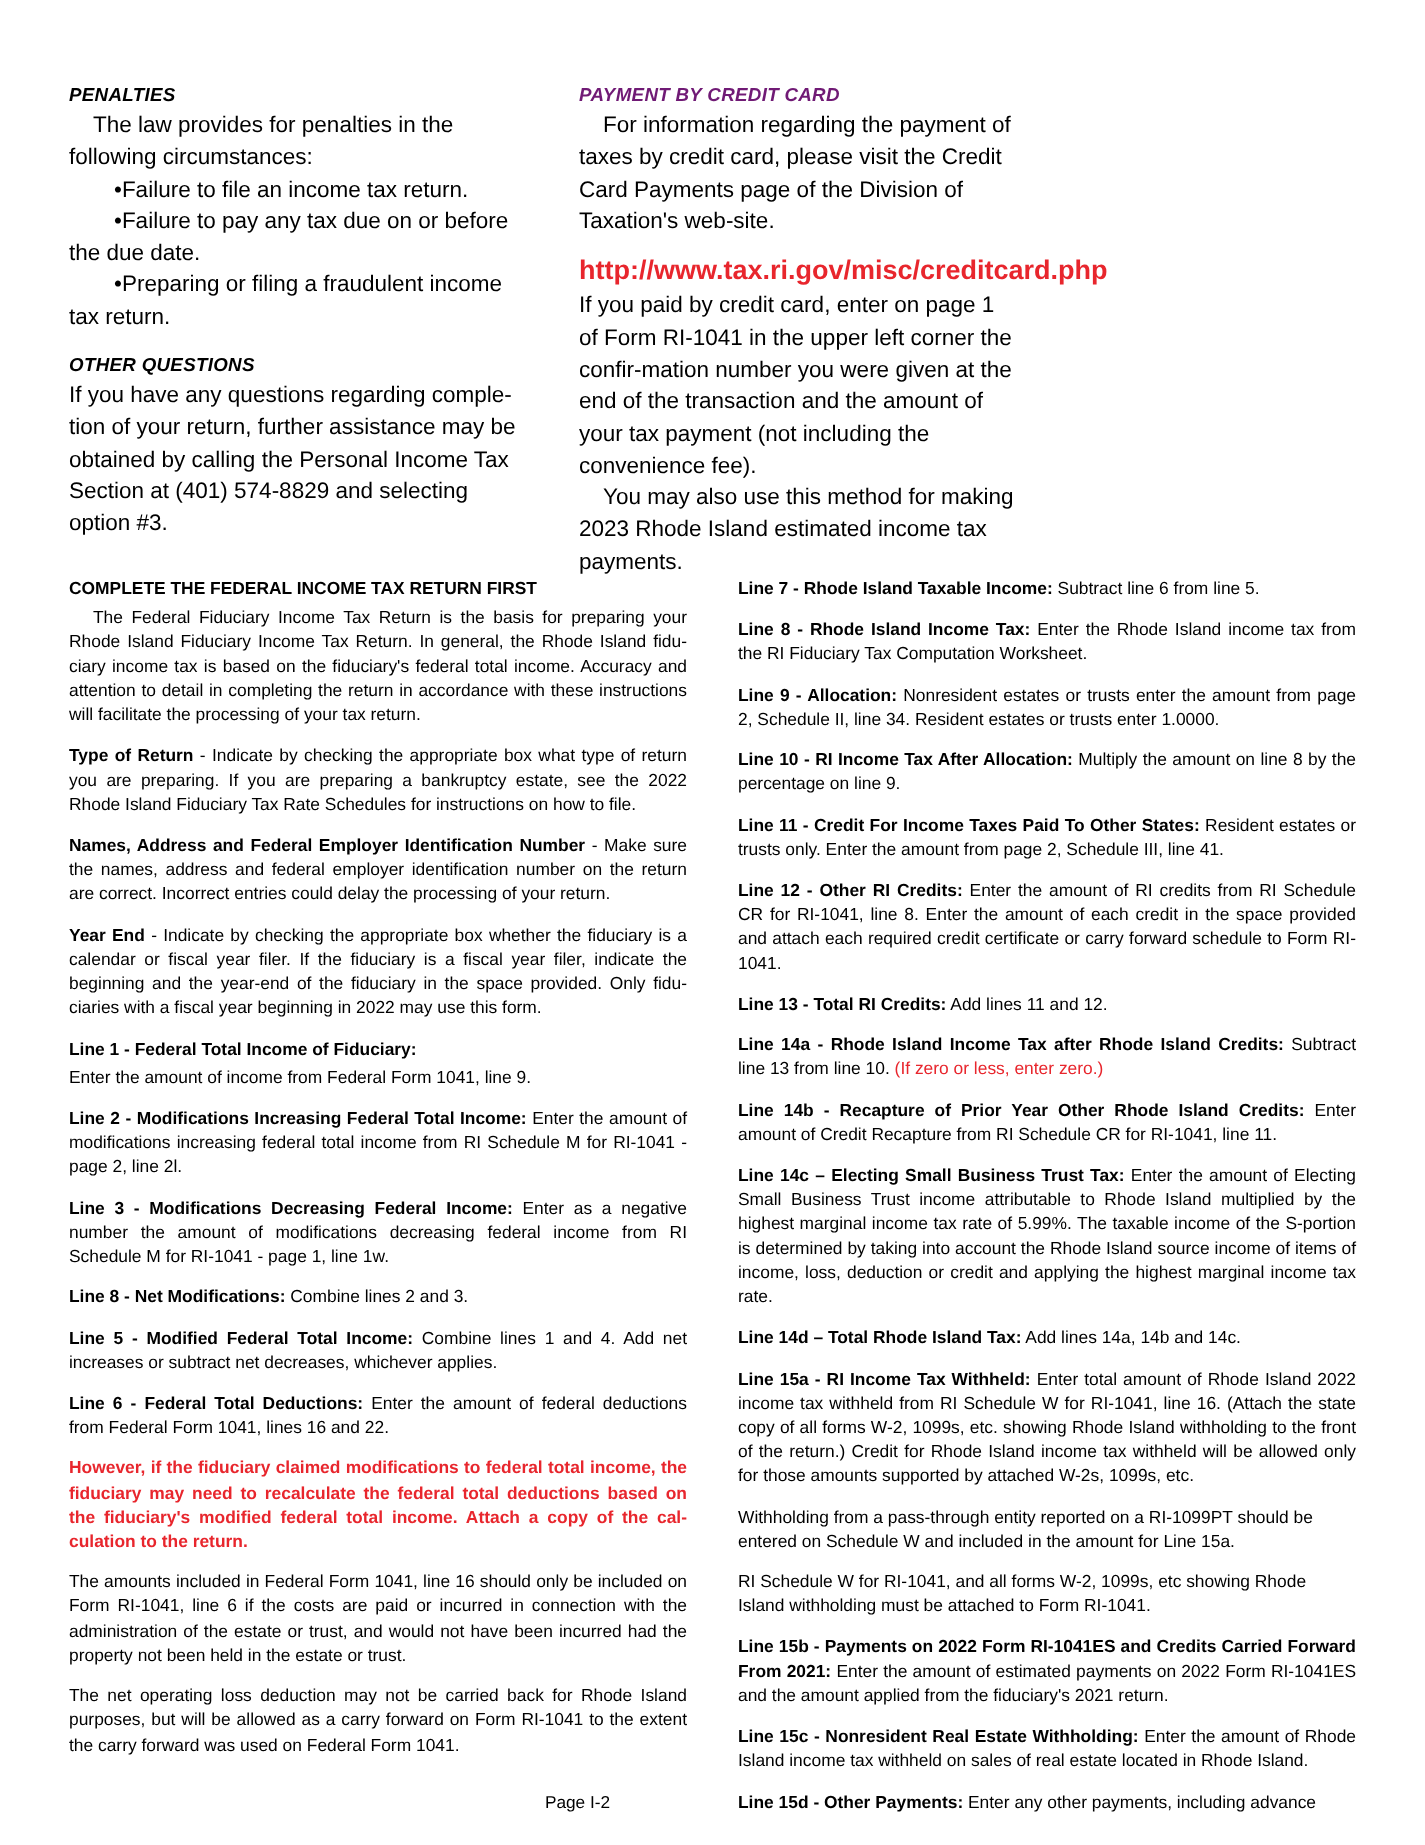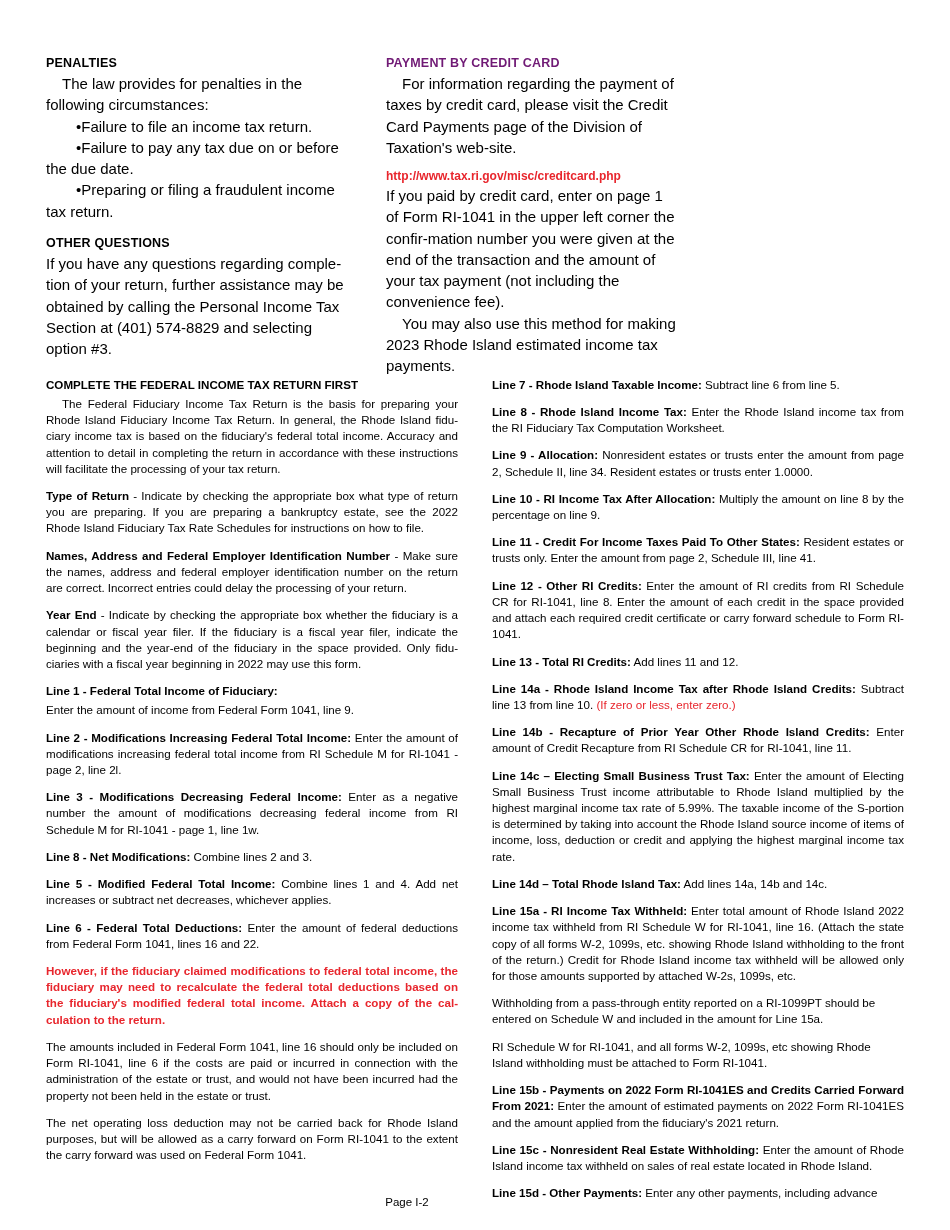--- a/index.html
+++ b/index.html
@@ -27,41 +27,42 @@
     gap: 40px;
   }
   .top-col-left { width: 300px; }
   .top-col-right { width: 290px; }
 
   h2.sec-head {
     font-size: 12.5px;
     font-weight: bold;
     margin: 0 0 3px 0;
     letter-spacing: 0.2px;
+    font-style: italic;
   }
   h2.sec-head.red {
     color: #701a75;
   }
   p.body {
     font-size: 15px;
     line-height: 1.42;
     margin: 0 0 0 0;
     text-align: left;
   }
   p.indent { text-indent: 16px; }
   p.bullet {
     font-size: 15px;
     line-height: 1.42;
     margin: 0;
     text-indent: 30px;
   }
   .url {
     color: #e8262d;
     font-weight: bold;
-    font-size: 12px;
+    font-size: 18px;
     margin: 10px 0 0 0;
     line-height: 1.4;
   }
   .gap-md { height: 14px; }
 
   
   .banner-wrap {
     margin-top: 22px;
   }
   .dotrule {
@@ -101,21 +102,20 @@
   }
   .tight { margin-bottom: 3px; }
 
   .footer {
     position: absolute;
     bottom: 22px;
     left: 0;
     width: 770px;
     text-align: center;
     font-size: 11.5px;
-    padding-left: 22px;
   }
 </style>
 </head>
 <body>
 
 <div class="page">
 
   <div class="top-cols">
 
     <div class="top-col-left">

